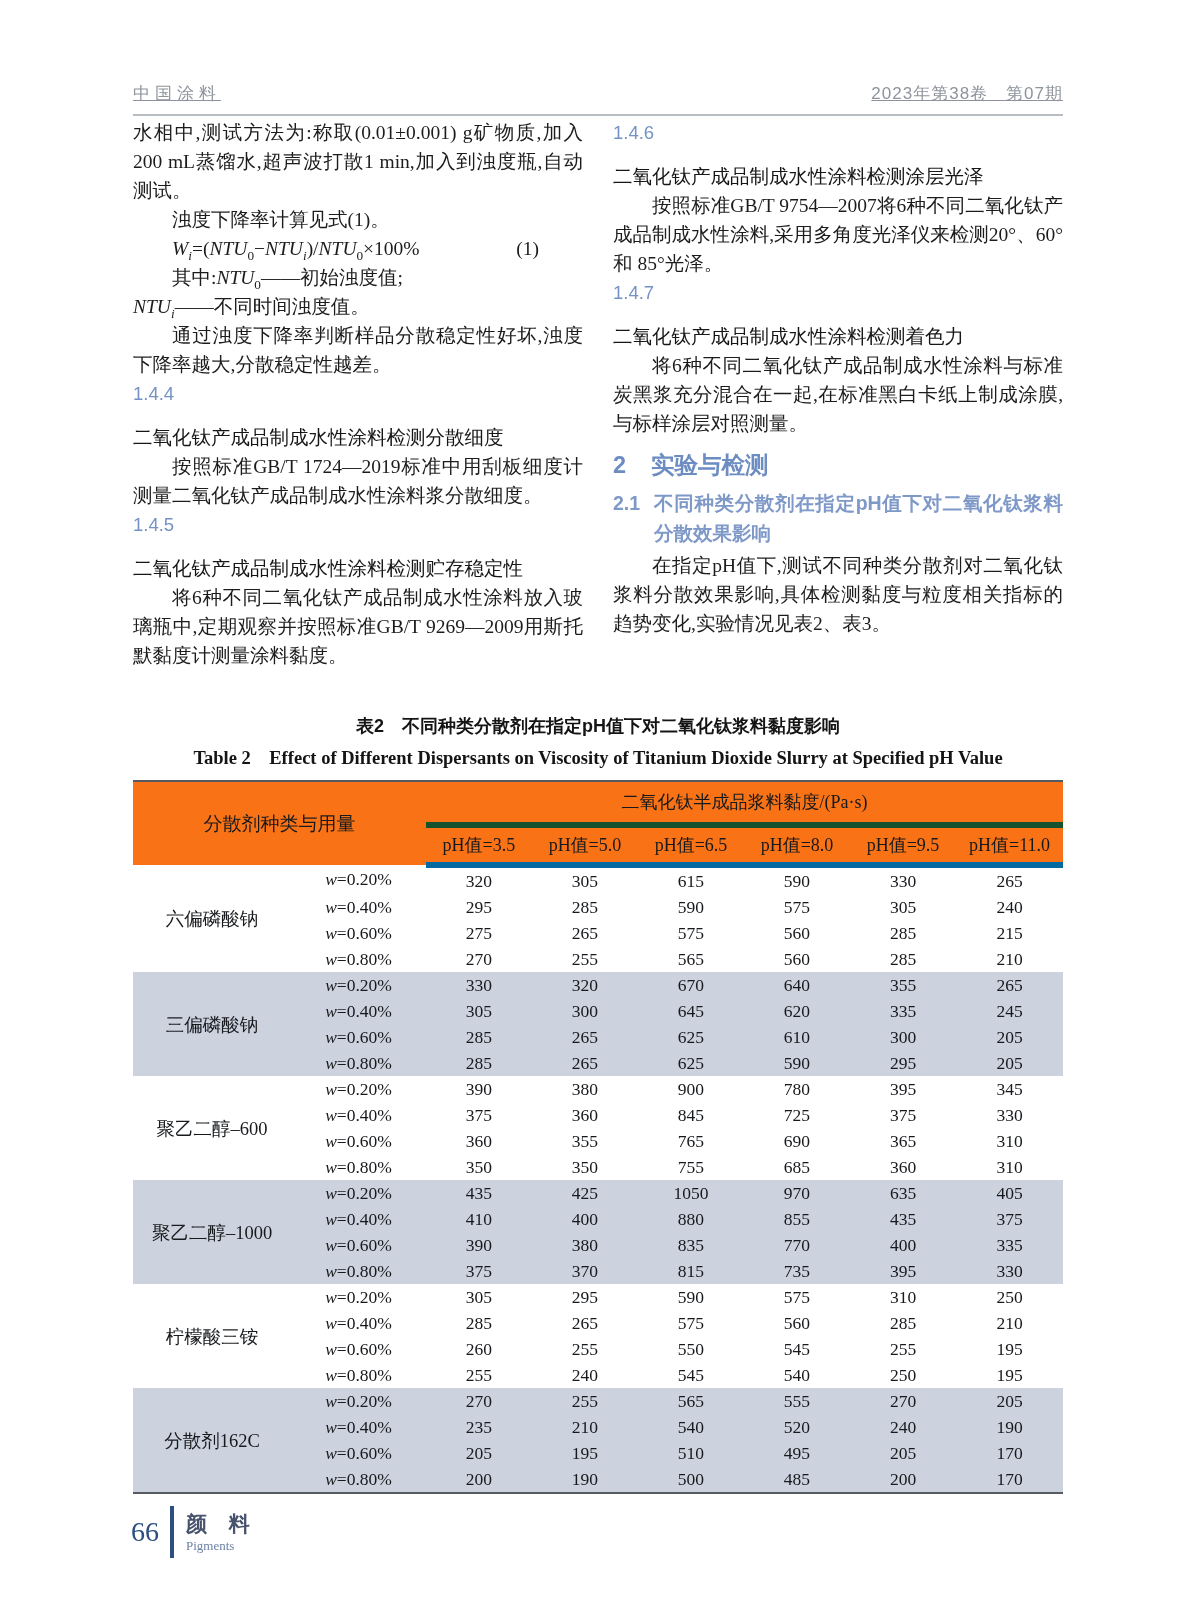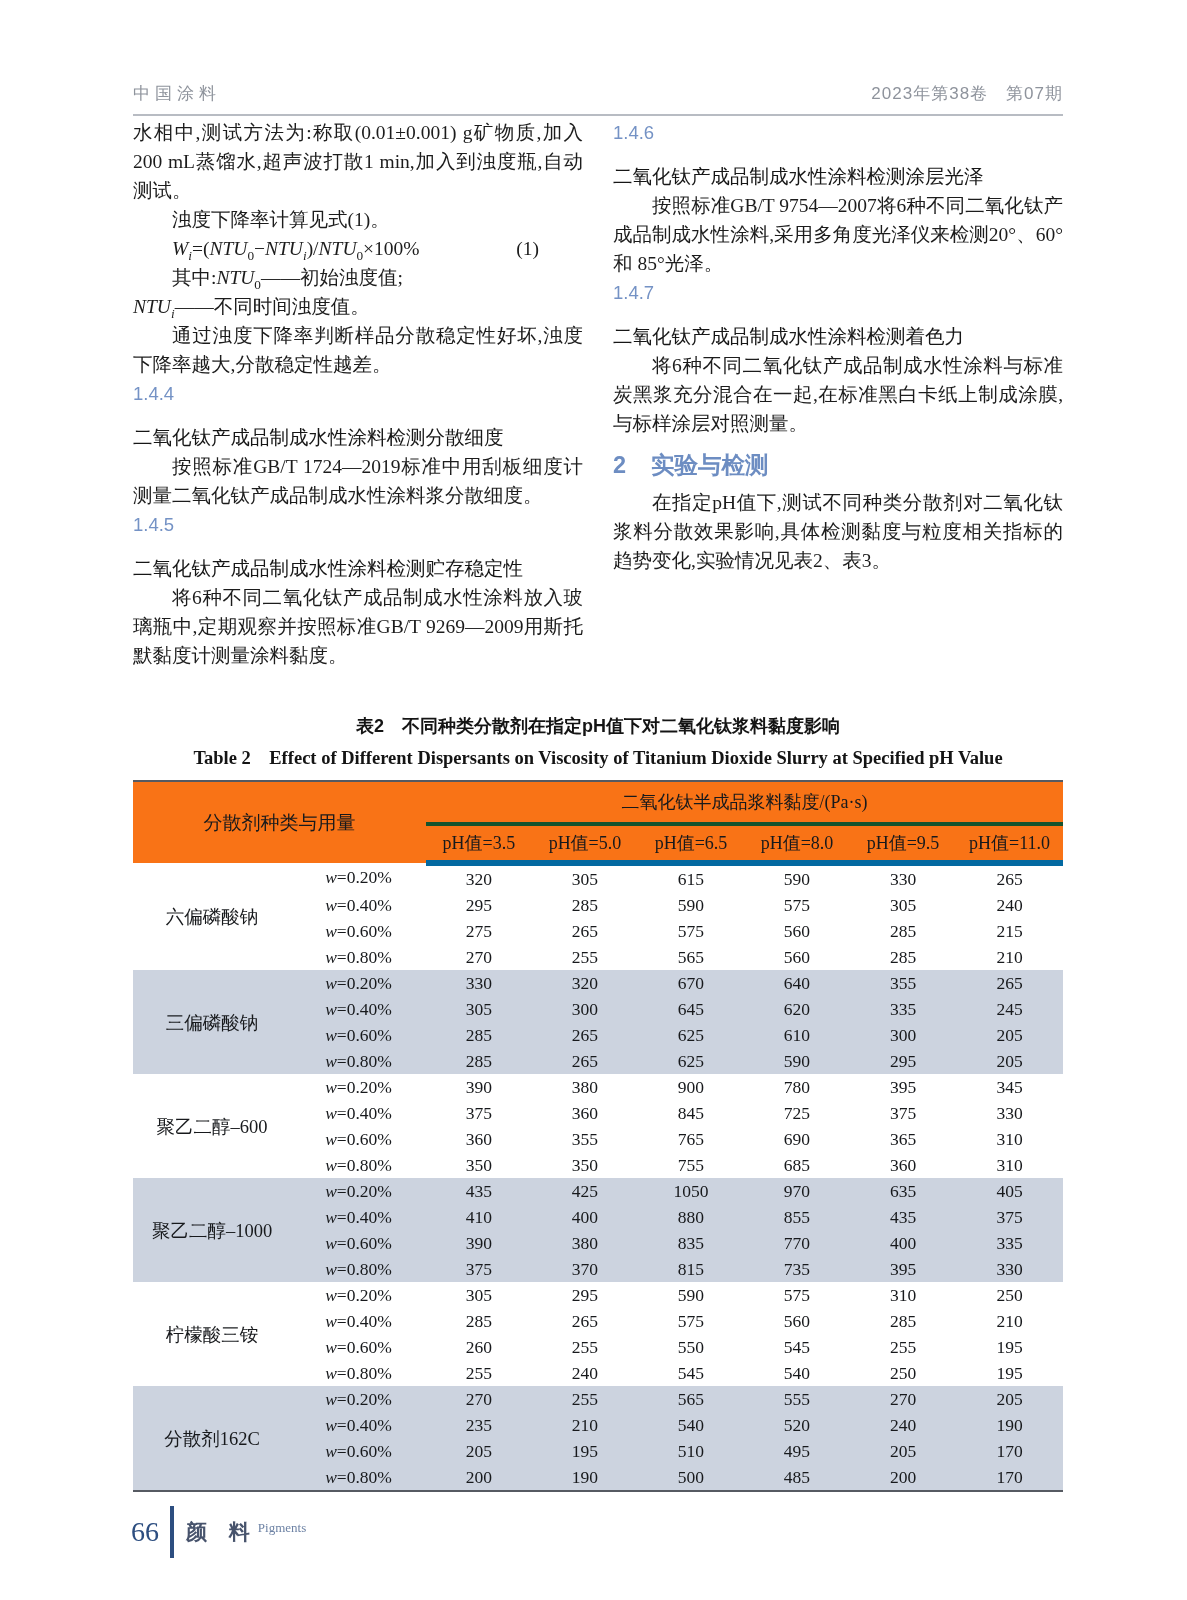--- a/index.html
+++ b/index.html
@@ -4,21 +4,21 @@
 <title>中国涂料</title>
 <style>
   html,body{margin:0;padding:0;background:#ffffff;}
   .page{
     position:relative;width:1187px;height:1600px;margin:0 auto;background:#ffffff;
     box-sizing:border-box;padding:82px 124px 0 133px;overflow:hidden;
     font-family:"Liberation Serif","DejaVu Serif",serif;color:#1c1c1c;
   }
   
   .run-head{display:flex;justify-content:space-between;
-    color:#8e939c;font-size:17px;font-family:"Liberation Sans","DejaVu Sans",sans-serif;}
+    color:#8e939c;font-size:17px;font-family:"Liberation Sans","DejaVu Sans",sans-serif;text-decoration:underline;}
   .run-head .journal{letter-spacing:5px;}
   .run-head .issue{letter-spacing:1px;}
   .head-rule{border:none;border-top:2px solid #b8bcc3;margin:9px 0 0 0;}
   
   .cols{display:flex;gap:30px;margin-top:2px;}
   .col{flex:1 1 0;font-size:19.5px;line-height:29px;text-align:justify;}
   .para{margin:0;text-indent:2em;}
   .para-cont{margin:0;text-indent:0;}
   .def-line{margin:0;text-indent:0;}
   .def-indent{text-indent:2em;}
@@ -39,33 +39,33 @@
     font-family:"Liberation Sans","DejaVu Sans",sans-serif;}
   .cap-en{font-weight:bold;font-size:18.5px;color:#141414;margin-top:7px;
     font-family:"Liberation Serif","DejaVu Serif",serif;}
   
   table.viscosity{width:100%;border-collapse:collapse;margin-top:10px;table-layout:fixed;}
   table.viscosity th,table.viscosity td{padding:0;font-weight:normal;}
   thead{background:#f97316;}
   thead tr.r1 th{border-top:2px solid #565a62;}
   th.corner{font-size:19px;color:#17191c;}
   th.span-head{font-size:18px;color:#17191c;height:40px;vertical-align:middle;
-    border-bottom:4px solid #14532d;}
+    border-bottom:6px solid #14532d;}
   tr.r2 th{font-size:18px;color:#17191c;height:34px;vertical-align:middle;
     border-bottom:6px solid #0369a1;}
   tbody{border-bottom:2px solid #565a62;}
   tbody td{height:26px;text-align:center;font-size:17.5px;color:#17191c;vertical-align:middle;}
   tbody tr.band-shaded td{background:#ccd3df;}
   td.group-name{font-size:18.5px;}
   td.w-cell::first-letter{font-style:italic;}
   
   .footer{position:absolute;left:131px;bottom:42px;display:flex;align-items:center;}
   .footer .pageno{color:#2d4e80;font-size:28px;margin-right:11px;}
   .footer .vbar{width:4px;height:52px;background:#2d4e80;margin-right:12px;}
-  .footer .sec-names{display:flex;justify-content:center;}
+  .footer .sec-names{display:flex;flex-direction:column;justify-content:center;}
   .footer .sec-cn{color:#47536c;font-weight:bold;font-size:21px;letter-spacing:8px;line-height:26px;
     font-family:"Liberation Sans","DejaVu Sans",sans-serif;}
   .footer .sec-en{color:#6d82a4;font-size:13px;line-height:17px;}
 </style>
 </head>
 <body>
 
 <div class="page">
 
   <div class="run-head">
@@ -105,20 +105,24 @@
       </p>
       <p class="para">按照标准GB/T 9754—2007将6种不同二氧化钛产成品制成水性涂料,采用多角度光泽仪来检测20°、60°和 85°光泽。</p>
       <p class="h-sub">
         <span class="num">1.4.7</span>
         <span class="ttl">二氧化钛产成品制成水性涂料检测着色力</span>
       </p>
       <p class="para">将6种不同二氧化钛产成品制成水性涂料与标准炭黑浆充分混合在一起,在标准黑白卡纸上制成涂膜,与标样涂层对照测量。</p>
       <p class="sec-h2">
         <span class="num">2</span>
         <span class="ttl">实验与检测</span>
+      </p>
+      <p class="sec-h21">
+        <span class="num">2.1</span>
+        <span class="ttl">不同种类分散剂在指定pH值下对二氧化钛浆料分散效果影响</span>
       </p>
       <p class="para">在指定pH值下,测试不同种类分散剂对二氧化钛浆料分散效果影响,具体检测黏度与粒度相关指标的趋势变化,实验情况见表2、表3。</p>
     </div>
 
   </div>
 
   <div class="tbl-captions">
     <div class="cap-cn">表2　不同种类分散剂在指定pH值下对二氧化钛浆料黏度影响</div>
     <div class="cap-en">Table 2　Effect of Different Dispersants on Viscosity of Titanium Dioxide Slurry at Specified pH Value</div>
   </div>

